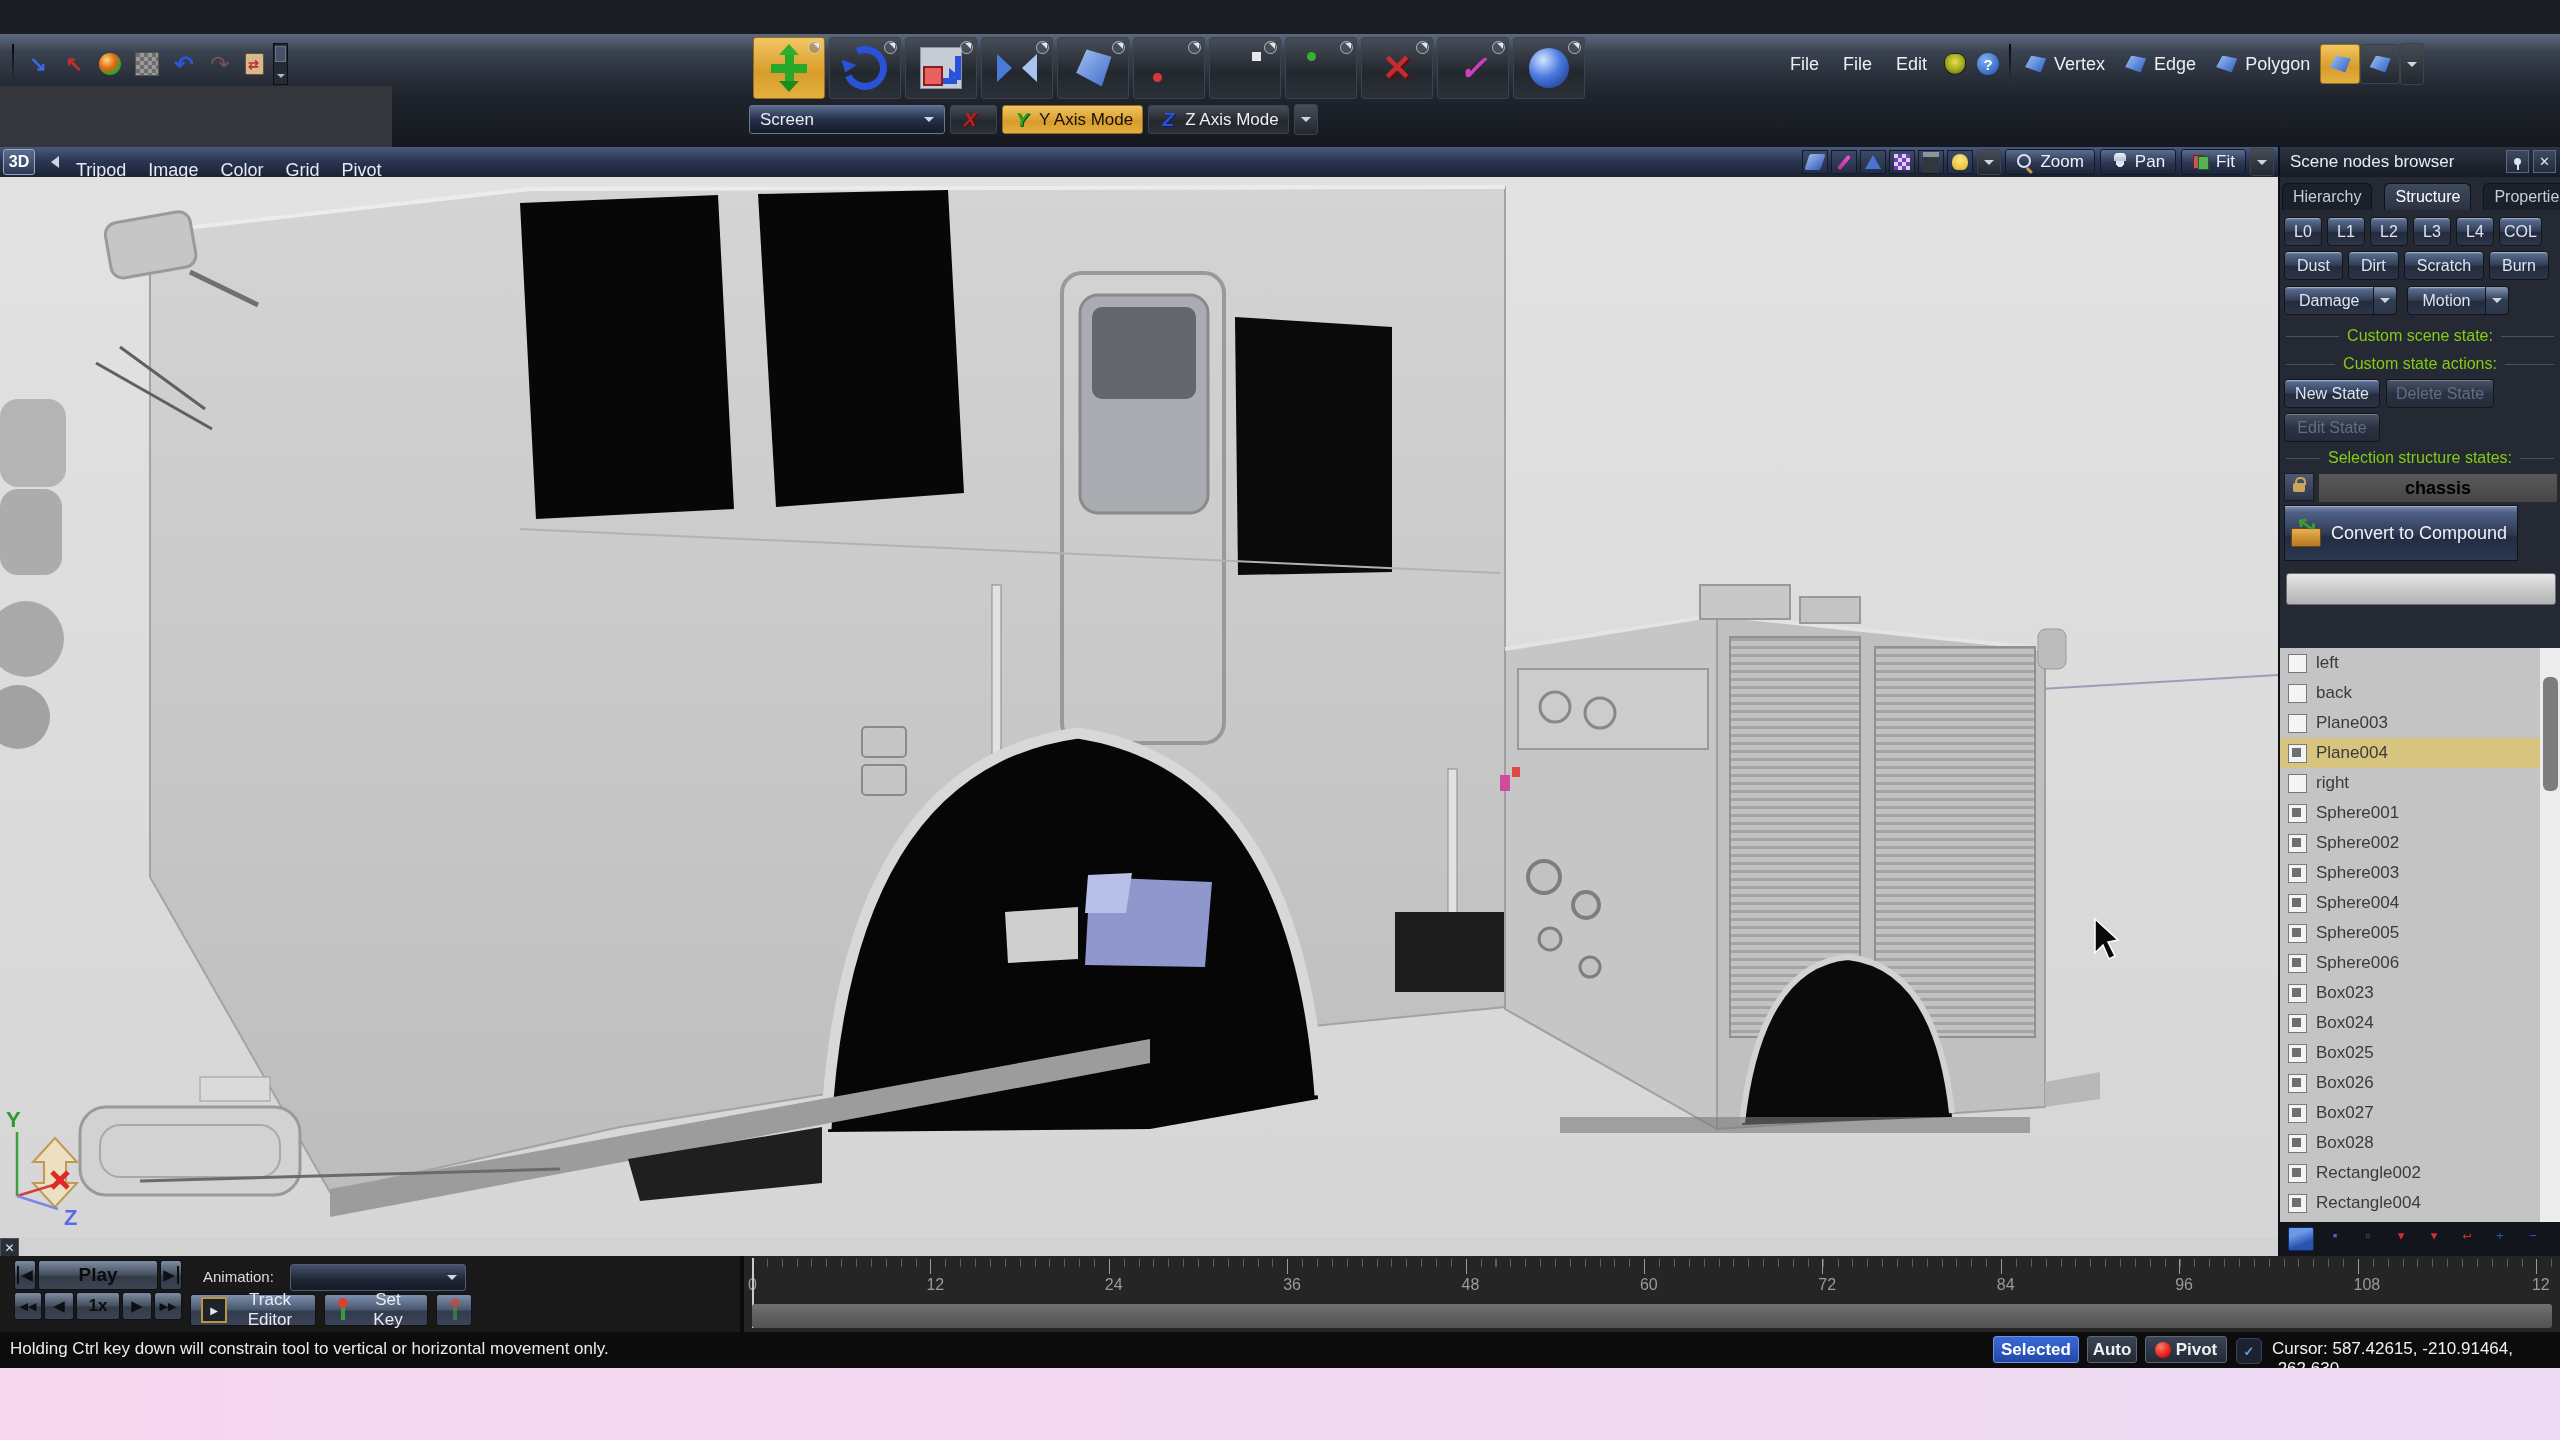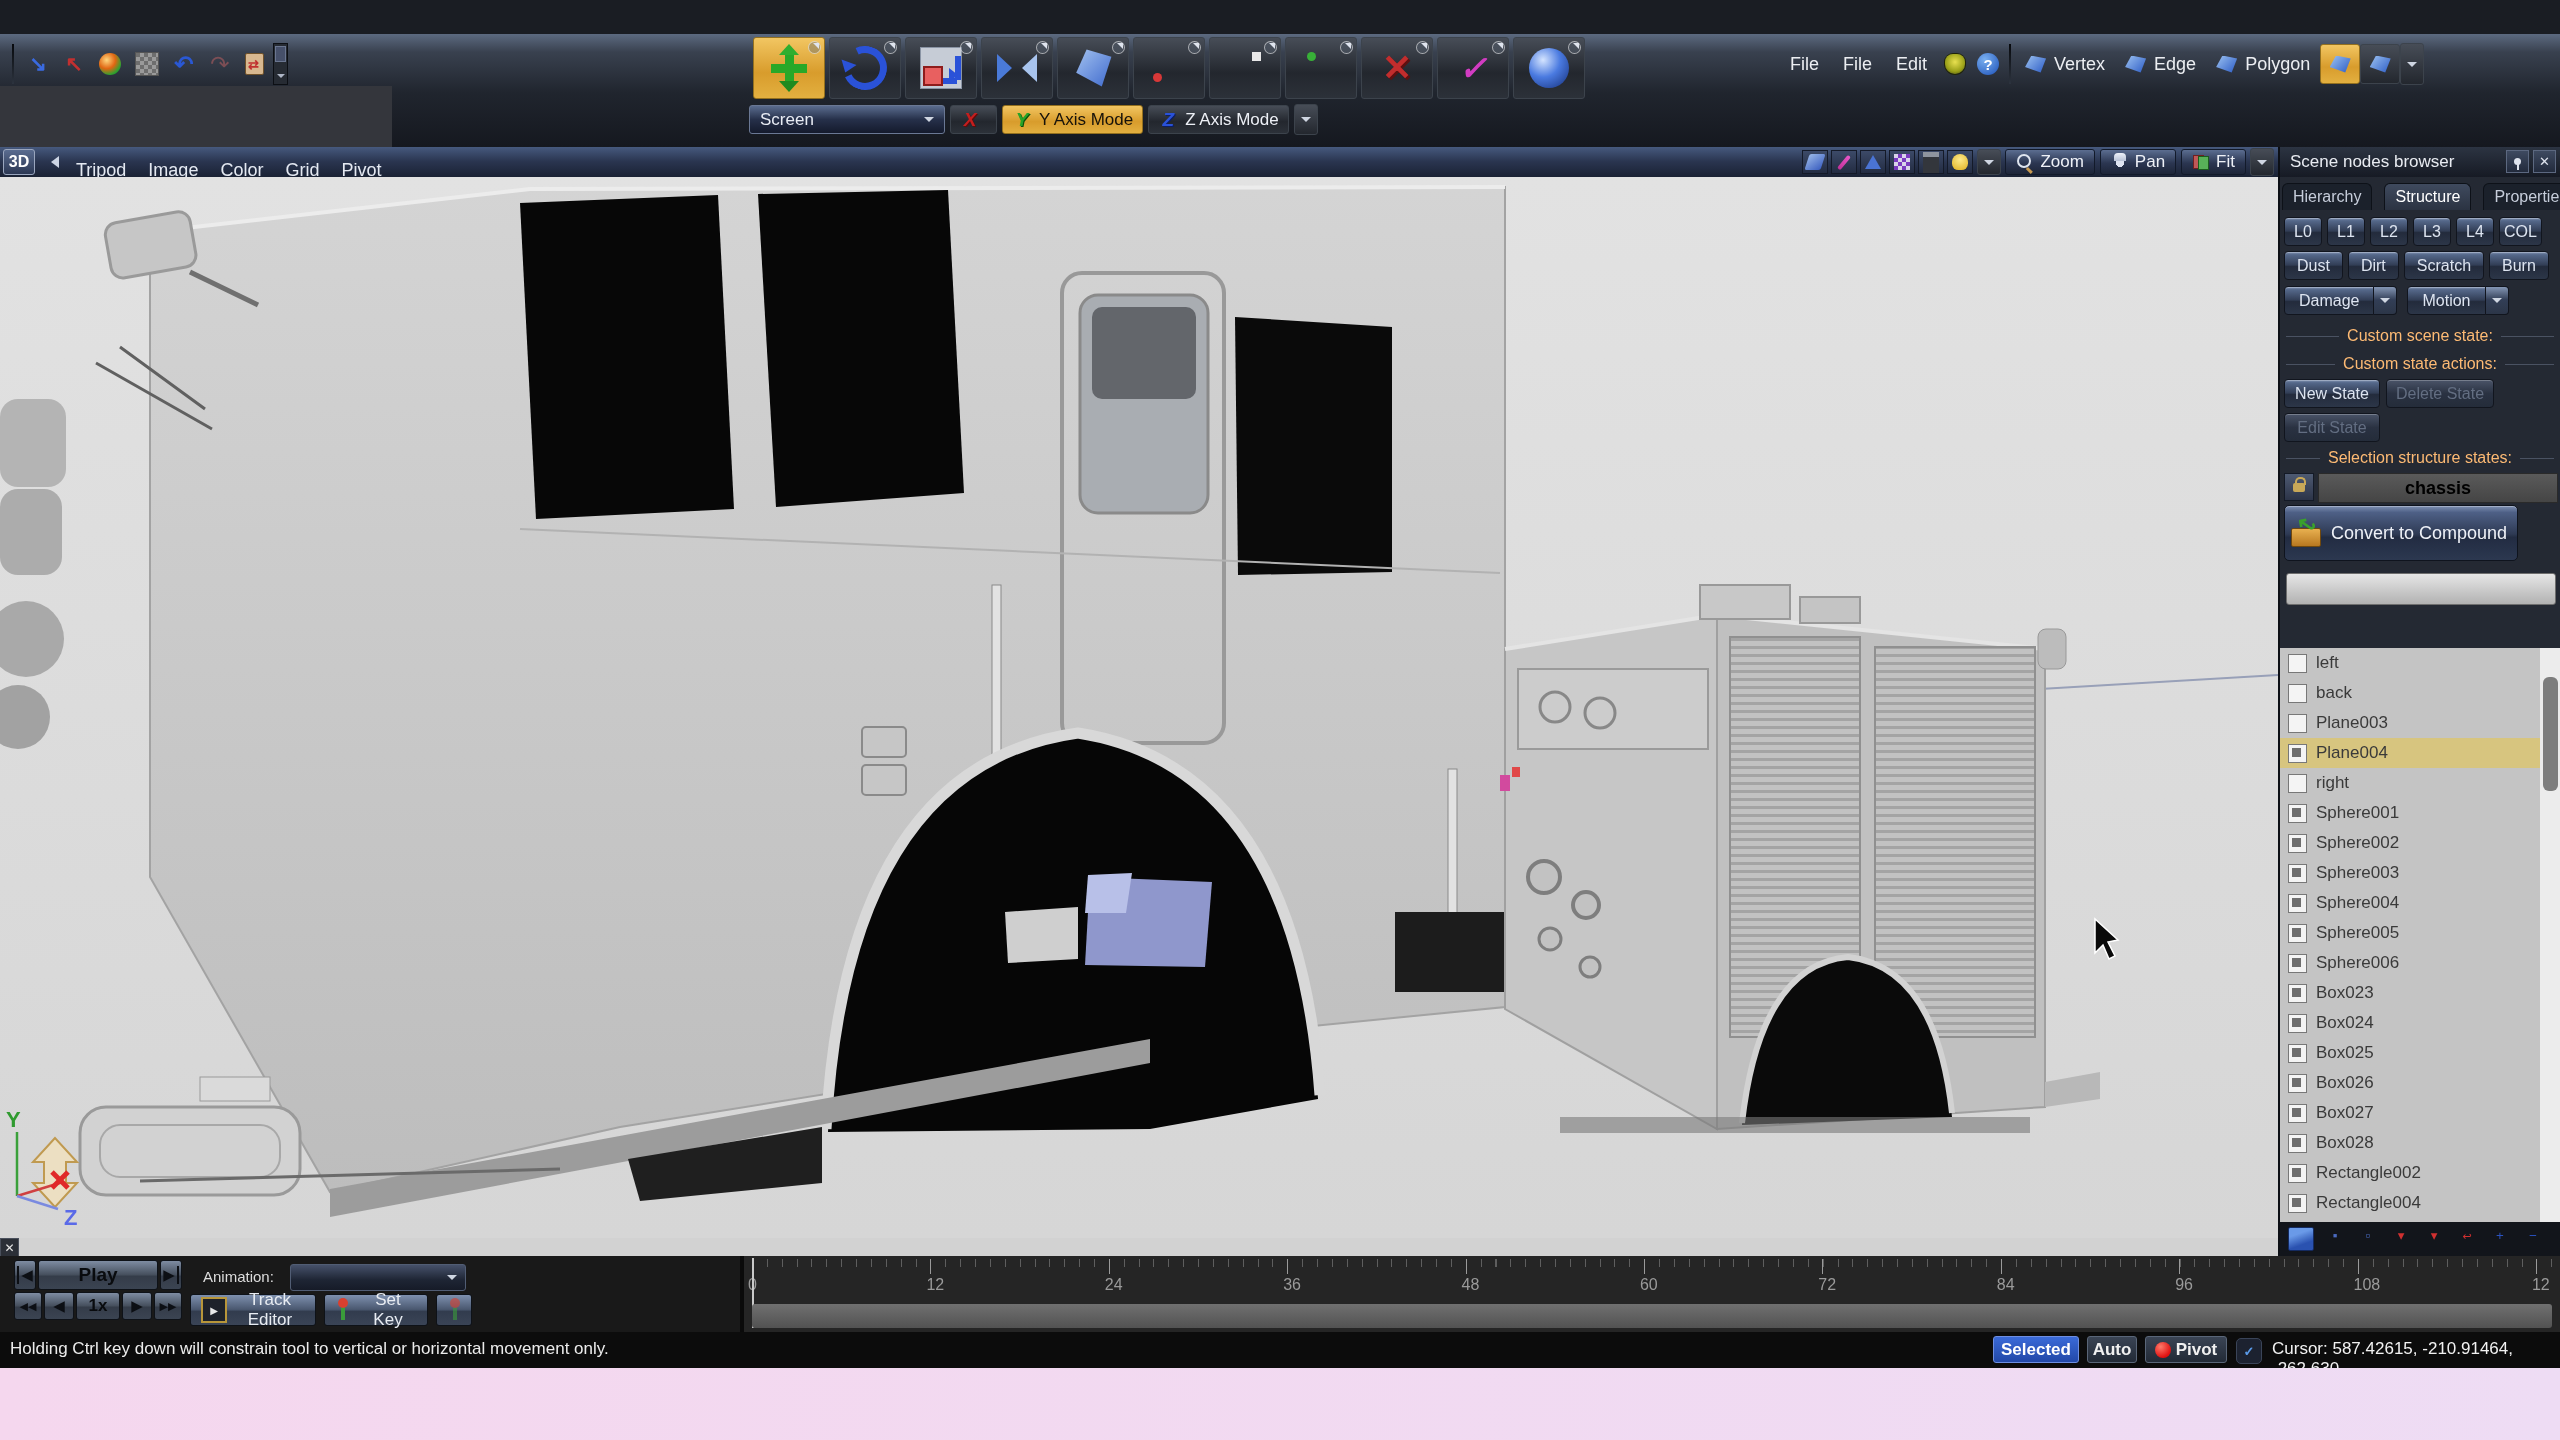--- a/index.html
+++ b/index.html
@@ -120,27 +120,27 @@
   .pin-ic{width:7px;height:7px;background:#dfe4ee;border-radius:50%;position:relative;}
   .pin-ic::after{content:"";position:absolute;left:2.5px;top:6px;width:2px;height:6px;background:#dfe4ee;}
   .tabs{position:absolute;left:2px;top:36px;display:flex;gap:12px;}
   .tab{height:27px;border:1px solid #0d1118;border-bottom:none;border-radius:6px 6px 0 0;background:#1b212b;color:#c6cdda;font-size:16px;padding:0 10px;}
   .tab.active{background:linear-gradient(#3f4a5e,#2b3342);color:#fff;}
   .btnrow{position:absolute;display:flex;gap:5px;left:4px;}
   .pbtn{background:linear-gradient(#8496b4 0%,#55688a 10%,#323e56 48%,#232b3c 54%,#2c3648 100%);border:1px solid #11151e;border-radius:4px;color:#dde4f0;font-size:16px;height:29px;display:flex;align-items:center;justify-content:center;box-shadow:inset 0 1px rgba(255,255,255,.25);}
   .pbtn.disabled{color:#636e82;background:linear-gradient(#4a5468,#2a3242 50%,#242c3a);}
   .ddwrap{display:flex;}
   .dd-caret{width:22px;background:linear-gradient(#8496b4,#323e56 48%,#2c3648);border:1px solid #11151e;border-left:none;border-radius:0 4px 4px 0;display:flex;align-items:center;justify-content:center;}
-  .dash-label{position:absolute;left:6px;right:6px;display:flex;align-items:center;gap:8px;color:#fdba74;font-size:16px;}
+  .dash-label{position:absolute;left:6px;right:6px;display:flex;align-items:center;gap:8px;color:#84cc16;font-size:16px;}
   .dash-label::before,.dash-label::after{content:"";flex:1;height:1px;background:#4a5262;}
   .chassis-bar{position:absolute;left:38px;top:326px;width:238px;height:28px;background:linear-gradient(#5a5a5a,#454545);border:1px solid #2a2a2a;color:#000;font-weight:bold;font-size:18px;display:flex;align-items:center;justify-content:center;}
   .lockbtn{position:absolute;left:4px;top:326px;width:30px;height:28px;background:linear-gradient(#4e5a72,#2c3448);border:1px solid #141a26;display:flex;align-items:center;justify-content:center;padding:0;}
   .lock-ic{width:12px;height:9px;background:#c8a858;border-radius:2px;position:relative;}
   .lock-ic::before{content:"";position:absolute;left:1.5px;top:-6px;width:7px;height:6px;border:2px solid #c8a858;border-bottom:none;border-radius:5px 5px 0 0;}
-  .convert{position:absolute;left:4px;top:358px;width:234px;height:56px;background:linear-gradient(#7e90b2 0%,#4e6086 12%,#2e3a54 52%,#222c42 58%,#2c3850 100%);border:1px solid #0f141e;border-radius:5px;color:#eef1f7;font-size:18px;display:flex;align-items:center;gap:8px;padding:0 4px;box-sizing:border-box;box-shadow:inset 0 1px rgba(255,255,255,.3);}
+  .convert{position:absolute;left:4px;top:358px;width:234px;height:56px;background:linear-gradient(#7e90b2 0%,#4e6086 12%,#2e3a54 52%,#222c42 58%,#2c3850 100%);border:1px solid #0f141e;border-radius:0;color:#eef1f7;font-size:18px;display:flex;align-items:center;gap:8px;padding:0 4px;box-sizing:border-box;box-shadow:inset 0 1px rgba(255,255,255,.3);}
   .box-ic{width:34px;height:30px;position:relative;flex:none;}
   .box-ic::before{content:"";position:absolute;left:2px;bottom:1px;width:28px;height:17px;background:linear-gradient(#e8b050,#b87820);border:1px solid #70480e;border-radius:2px;}
   .box-ic::after{content:"↩";position:absolute;left:8px;top:-6px;color:#3aa02c;font-size:22px;font-weight:bold;transform:rotate(35deg);}
   .lightbar{position:absolute;left:6px;top:426px;width:268px;height:30px;border-radius:3px;background:linear-gradient(#e6e6e6,#b2b2b2);border:1px solid #6e6e6e;}
   .nodelist{position:absolute;left:0;top:501px;width:260px;height:578px;background:#c4c4c4;overflow:hidden;}
   .node-row{height:30px;display:flex;align-items:center;gap:9px;padding-left:8px;}
   .node-row.sel{background:#d7c57f;}
   .node-check{width:17px;height:17px;background:#f4f4f4;border:1px solid #787878;position:relative;flex:none;}
   .node-check.checked::after{content:"";position:absolute;left:3px;top:3px;width:9px;height:9px;background:#6e6e6e;}
   .node-label{font-size:17px;color:#3a3a3a;}

